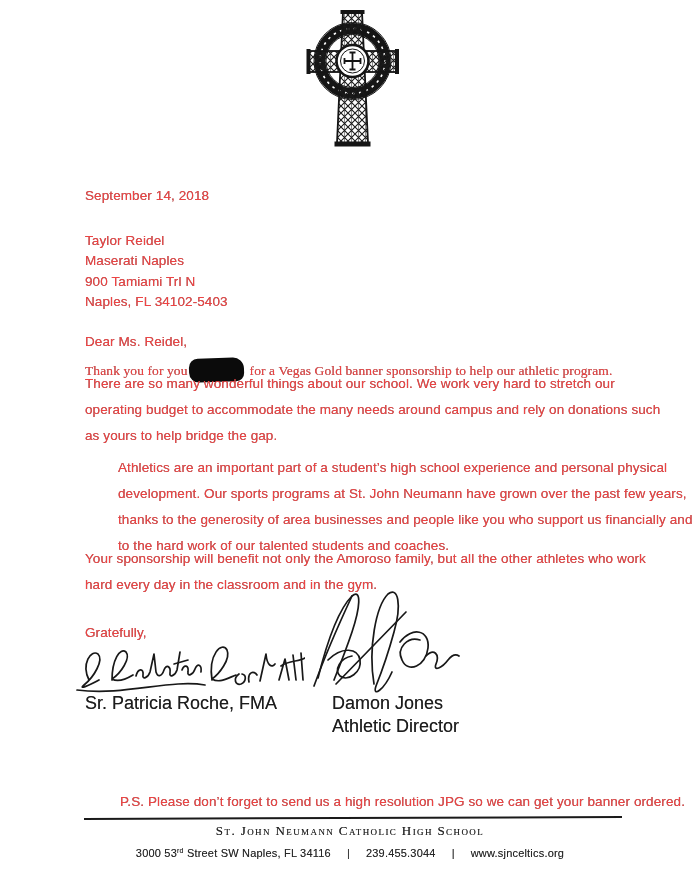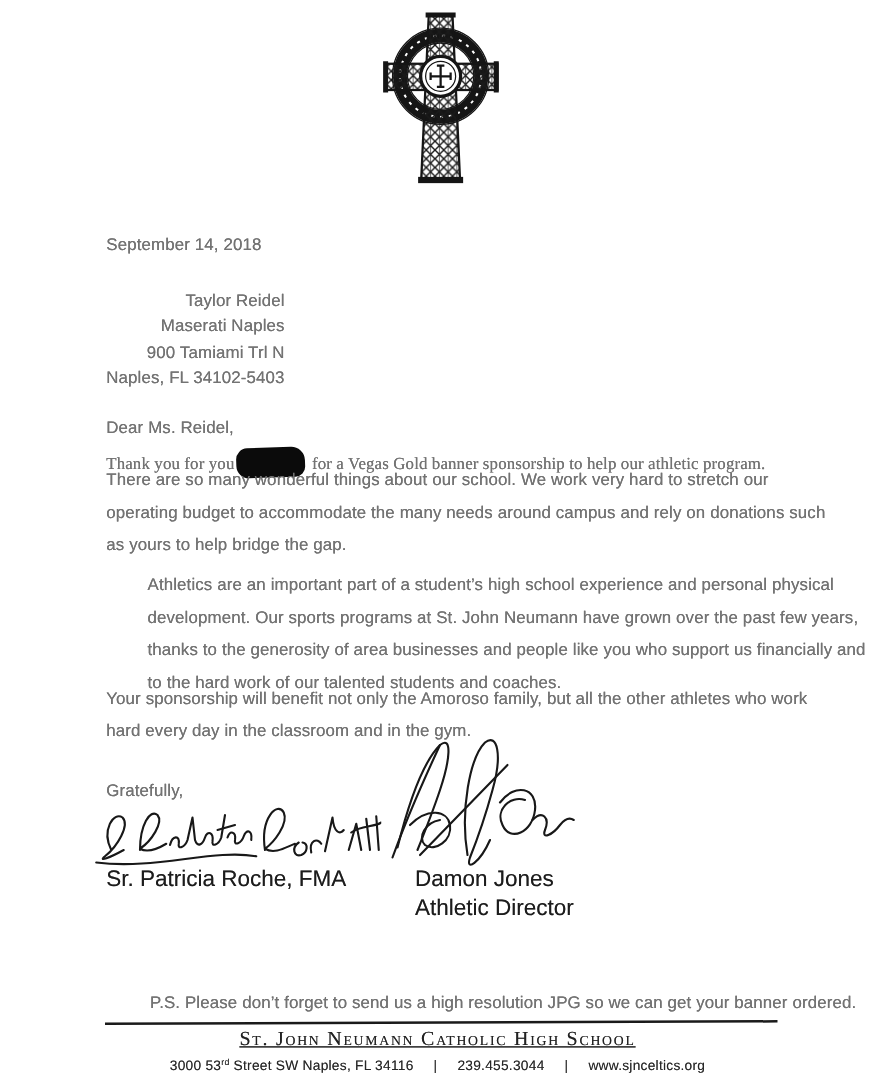--- a/index.html
+++ b/index.html
@@ -10,27 +10,27 @@
     background:#ffffff;
     font-family:"Liberation Sans",sans-serif;
     color:#1c1c1c;
     overflow:hidden;
   }
   .txt{
     position:absolute;
     left:85px;
     font-size:13.5px;
     line-height:26px;
-    color:#737373;
+    color:#ef4444;
     text-shadow:0 0 .45px rgba(40,40,40,.65);
     letter-spacing:.1px;
   }
   .preline{white-space:pre-line;}
   .date-line{top:186px;line-height:20px;}
-  .recipient{top:231px;line-height:20.4px;text-align:right;}
+  .recipient{top:231px;line-height:20.4px;}
   .salutation{top:332px;line-height:20px;text-align:center;}
   .p1{top:358px;width:580px;font-family:Liberation Serif, serif;}
   .p2{top:371px;width:580px;}
   .p3{top:455px;width:580px;margin-left:33px;}
   .p4{top:546px;width:580px;}
   .p5{top:595px;width:580px;}
   .closing{top:620px;}
   .redact{
     display:inline-block;
     width:55px;height:24px;
@@ -50,25 +50,24 @@
   .sig-jones{left:308px;top:586px;}
   .footer-rule{
     position:absolute;left:84px;top:817px;width:538px;height:2px;
     background:#1a1a1a;transform:rotate(-.2deg);
   }
   .footer-title{
     position:absolute;left:0;top:823px;width:700px;
     text-align:center;
     font-family:"Liberation Serif",serif;
     font-variant-caps:small-caps;
-    font-size:16px;
+    font-size:13px;
     letter-spacing:1.4px;
     color:#222;
     text-shadow:0 0 .4px rgba(40,40,40,.6);
-    text-decoration:underline;
   }
   .footer-info{
     position:absolute;left:0;top:847px;width:700px;
     text-align:center;
     font-size:11px;
     color:#262626;
     letter-spacing:.2px;
     text-shadow:0 0 .4px rgba(40,40,40,.55);
   }
   .footer-info .sep{display:inline-block;margin:0 16px;color:#333;}

